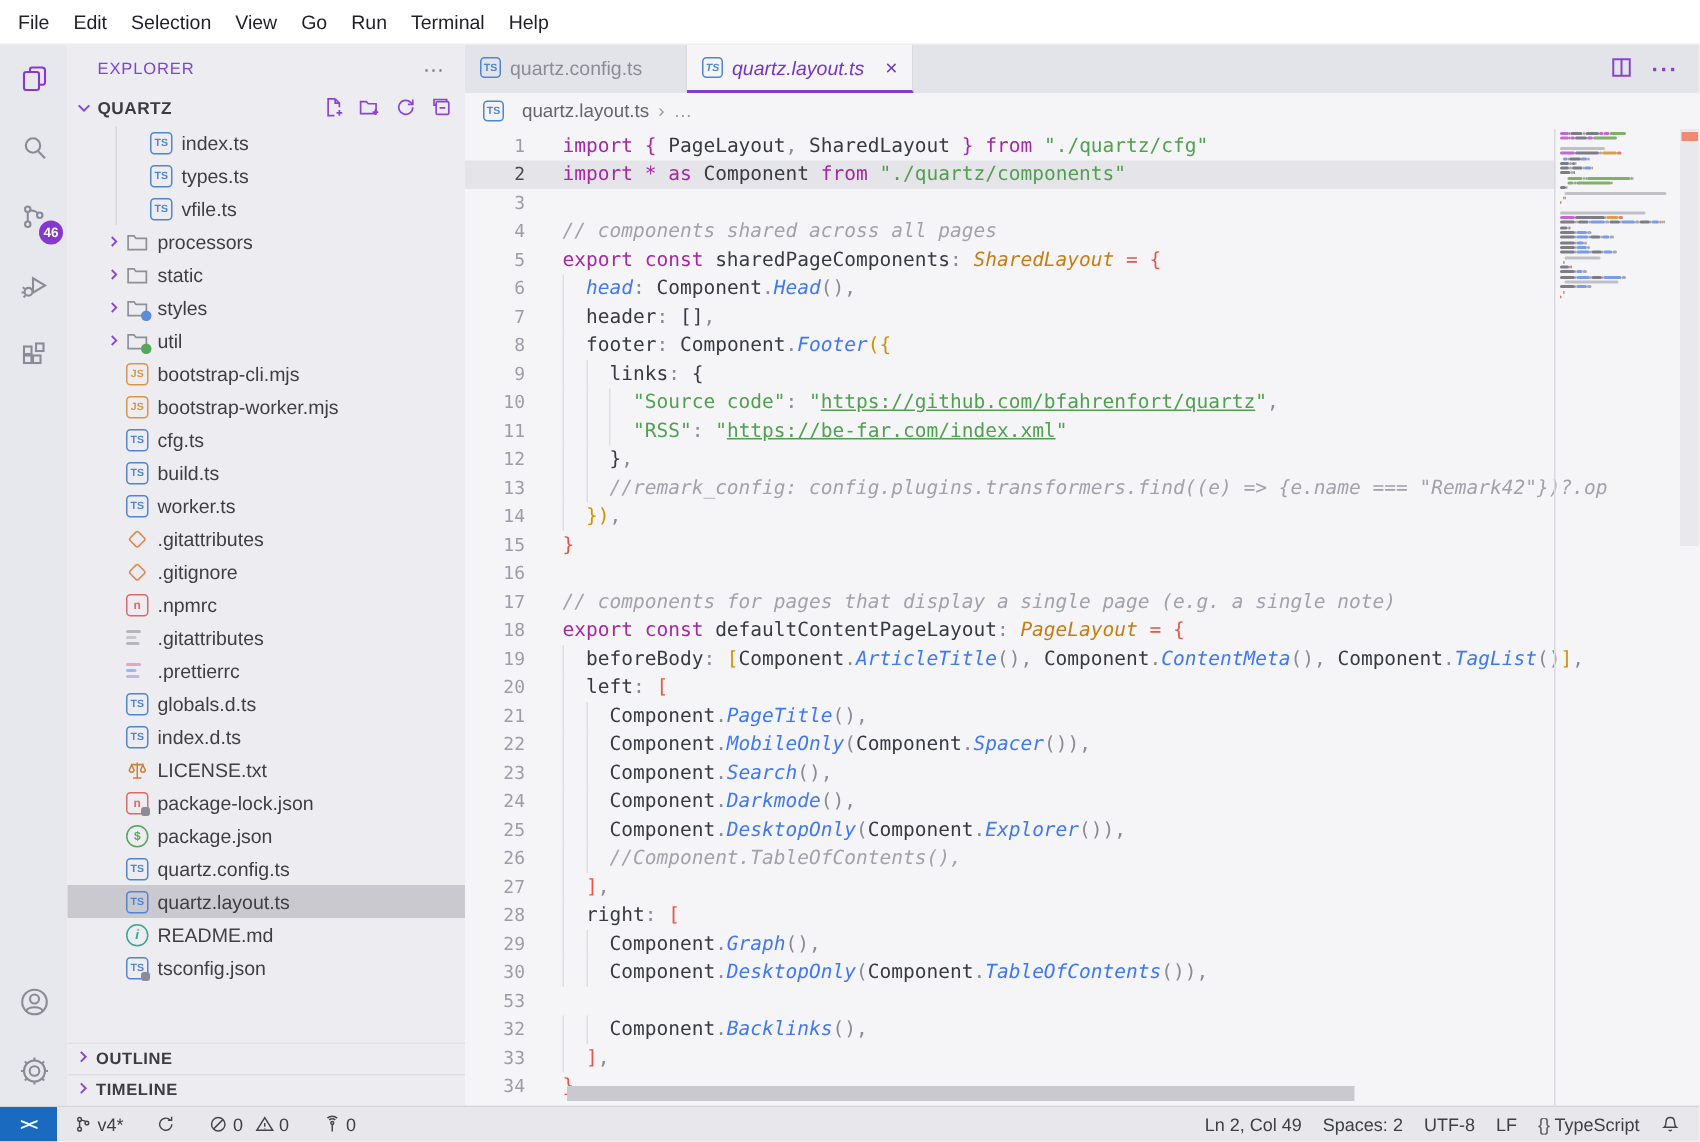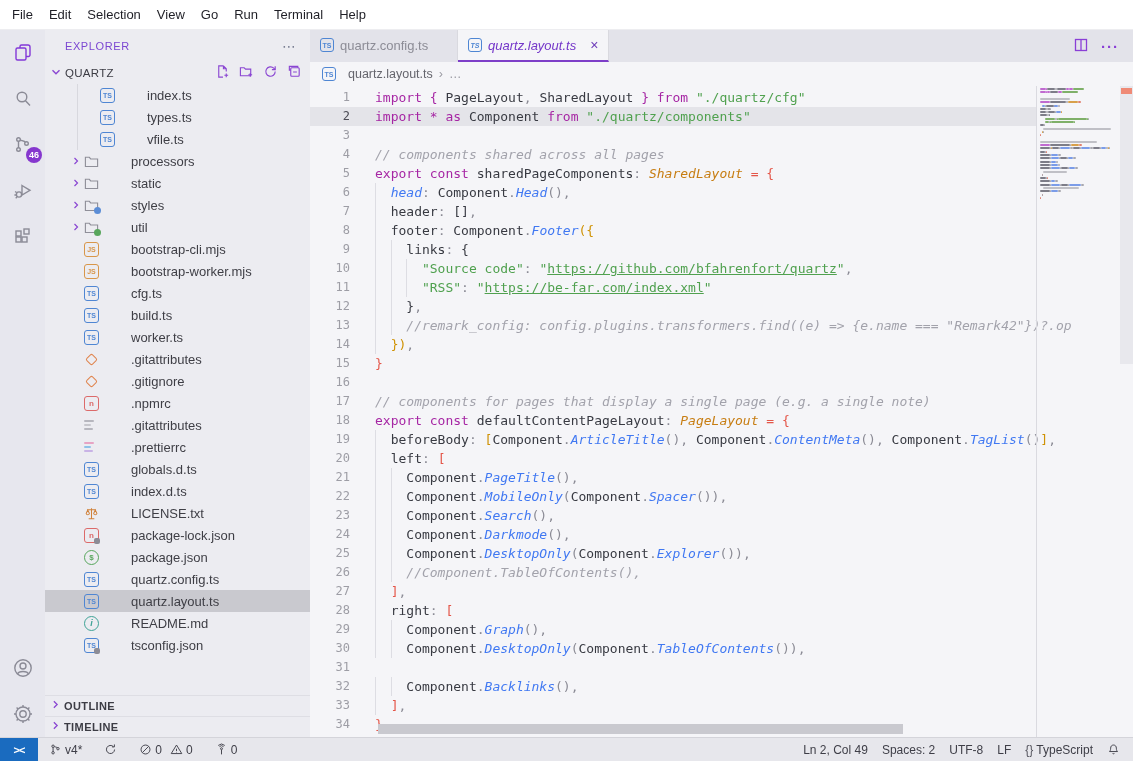--- a/index.html
+++ b/index.html
@@ -19,31 +19,31 @@
   .ab-ic.active svg { stroke:#8338d8; }
   .ab-spacer { flex:1; }
   .badge { position:absolute; right:3px; bottom:5px; background:#8637ce; color:#fff; font-size:9px; font-weight:700; min-width:16px; height:16px; border-radius:9px; display:flex; align-items:center; justify-content:center; padding:0 3px; }
 
   
   .sidebar { width:265px; background:#ececf1; flex:none; position:relative; display:flex; flex-direction:column; }
   .sb-header { height:32px; display:flex; align-items:center; padding:0 12px 0 20px; }
   .sb-title { font-size:11px; letter-spacing:.6px; color:#7b46d2; }
   .sb-more { margin-left:auto; color:#7b8094; font-size:14px; letter-spacing:2px; }
   .sb-section { height:22px; display:flex; align-items:center; padding:0 8px 0 4px; }
-  .sb-section .lbl { font-weight:400; font-size:11.5px; color:#3c3c44; letter-spacing:.3px; margin-left:2px; }
+  .sb-section .lbl { font-weight:700; font-size:11.5px; color:#3c3c44; letter-spacing:.3px; margin-left:2px; }
   .sb-acts { margin-left:auto; display:flex; gap:9px; }
   .sb-acts svg { stroke:#8a46d2; fill:none; stroke-width:1.2; }
   .chev svg { stroke:#8a46d2; fill:none; stroke-width:1.6; }
 
   .tree { position:relative; }
   .tree-row { height:22px; display:flex; align-items:center; cursor:pointer; }
   .tree-row.selected { background:#c9c9cf; }
   .tree-row .spacer { width:14px; flex:none; }
   .tree-row .chev { width:14px; flex:none; display:flex; align-items:center; }
-  .tree-row .label { font-size:13px; color:#3e3e45; white-space:nowrap;margin-left:26px; }
+  .tree-row .label { font-size:13px; color:#3e3e45; white-space:nowrap; }
   .tree-guide { position:absolute; left:32px; top:0; height:66px; border-left:1px solid #d8d8de; }
 
   .fico { width:15px; height:15px; flex:none; margin-right:6px; display:flex; align-items:center; justify-content:center; position:relative; font-weight:700; }
   .fico.box { border:1.2px solid #4f86d3; color:#4f86d3; border-radius:3px; font-size:7px; }
   .fico.box.js { border-color:#d8964a; color:#d8964a; }
   .fico.box.red { border-color:#dc6a6a; color:#dc6a6a; font-size:8px; }
   .fico .cornerdot { position:absolute; right:-2px; bottom:-2px; width:6px; height:6px; border-radius:2px; background:#8c8c96; }
   .fico.circle { border:1.2px solid #3fa396; color:#3fa396; border-radius:50%; font-size:9px; font-style:italic; }
   .fico.circle.green { border-color:#57a65c; color:#57a65c; font-style:normal; font-size:8px; }
   .fico.gitd i { display:block; width:9px; height:9px; border:1.4px solid #e0854e; transform:rotate(45deg); border-radius:2px; }
@@ -536,21 +536,21 @@
           </div>
           <div class="line">
             <span class="ln">29</span>
             <span class="lc"><i class="g" style="left: calc(0ch + 9px);"></i><i class="g" style="left: calc(2ch + 9px);"></i><span class="tok-d">    Component</span><span class="tok-p">.</span><span class="tok-f">Graph</span><span class="tok-p">(),</span></span>
           </div>
           <div class="line">
             <span class="ln">30</span>
             <span class="lc"><i class="g" style="left: calc(0ch + 9px);"></i><i class="g" style="left: calc(2ch + 9px);"></i><span class="tok-d">    Component</span><span class="tok-p">.</span><span class="tok-f">DesktopOnly</span><span class="tok-p">(</span><span class="tok-d">Component</span><span class="tok-p">.</span><span class="tok-f">TableOfContents</span><span class="tok-p">()),</span></span>
           </div>
           <div class="line">
-            <span class="ln">31</span>
+            <span class="ln">53</span>
           </div>
           <div class="line">
             <span class="ln">32</span>
             <span class="lc"><i class="g" style="left: calc(0ch + 9px);"></i><i class="g" style="left: calc(2ch + 9px);"></i><span class="tok-d">    Component</span><span class="tok-p">.</span><span class="tok-f">Backlinks</span><span class="tok-p">(),</span></span>
           </div>
           <div class="line">
             <span class="ln">33</span>
             <span class="lc"><i class="g" style="left: calc(0ch + 9px);"></i><span class="tok-d">  </span><span class="tok-r">]</span><span class="tok-p">,</span></span>
           </div>
           <div class="line">

